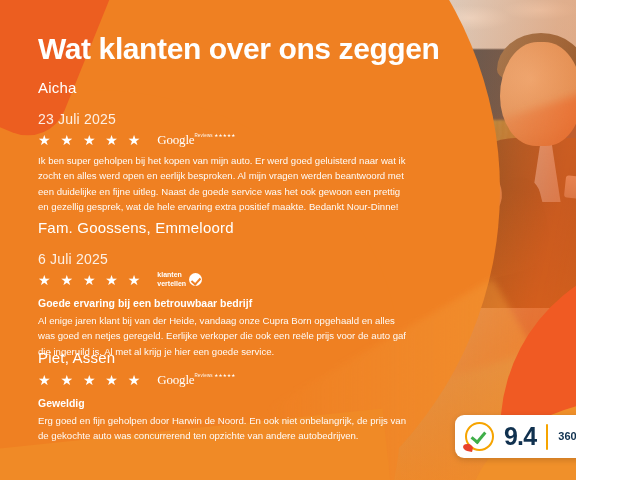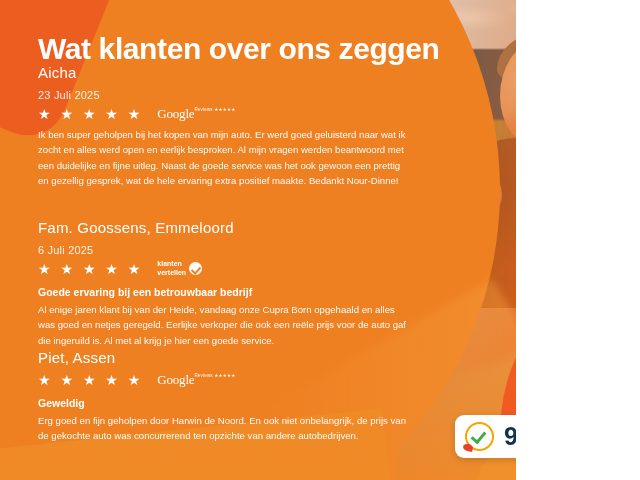--- a/index.html
+++ b/index.html
@@ -2,21 +2,21 @@
 <html><head>
 <meta charset="utf-8">
 <style>
   html, body {
     margin: 0;
     padding: 0;
     background: #ffffff;
   }
   #stage {
     position: relative;
-    width: 516px;
+    width: 576px;
     height: 480px;
     overflow: hidden;
     font-family: "Liberation Sans", sans-serif;
     background: #ef8022;
   }
 
   
   .photo {
     position: absolute;
     inset: 0;
@@ -221,35 +221,35 @@
     letter-spacing: -0.4px;
     white-space: nowrap;
   }
 
   .review {
     position: absolute;
     left: 38px;
     width: 380px;
     color: #ffffff;
   }
-  .review-1 { top: 65px; }
+  .review-1 { top: 80px; }
   .review-2 { top: 220px; }
   .review-3 { top: 350px; }
 
   .rv-name {
     font-size: 15px;
     font-weight: 400;
     color: #ffffff;
     line-height: 1.1;
     letter-spacing: .2px;
   }
   .rv-date {
-    font-size: 11px;
+    font-size: 14px;
     color: rgba(255,255,255,.88);
-    margin-top: 7px;
+    margin-top: 14px;
     letter-spacing: .2px;
   }
   .rv-meta {
     display: flex;
     align-items: center;
     gap: 14px;
     margin-top: 4px;
     height: 18px;
   }
   .stars {

